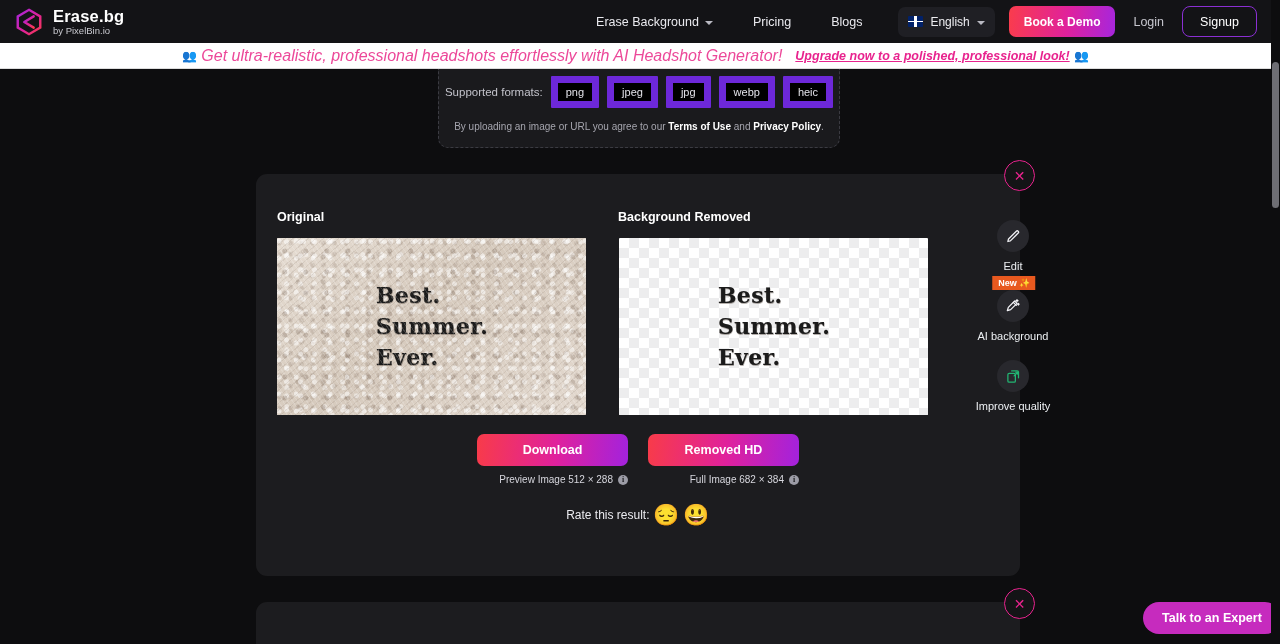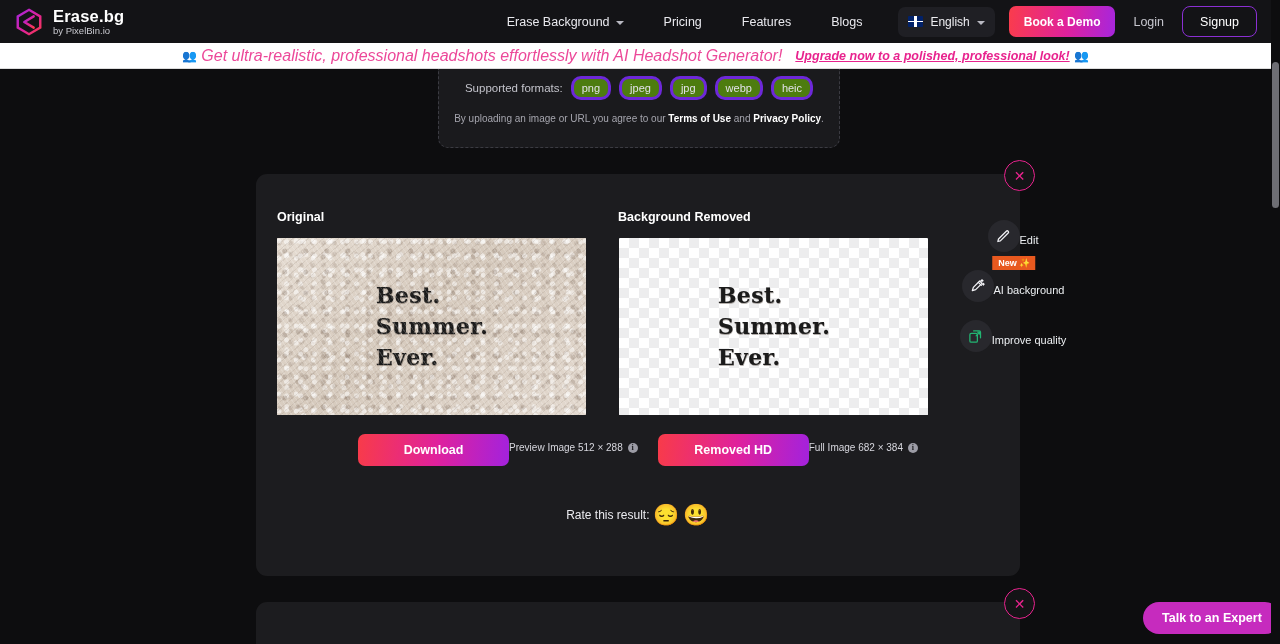--- a/index.html
+++ b/index.html
@@ -114,22 +114,22 @@
     border: 1.5px dashed #3b3b42;
     border-top: none;
     border-bottom-left-radius: 10px; border-bottom-right-radius: 10px;
     display: flex; flex-direction: column; align-items: center;
     padding-top: 7px;
     z-index: 5;
   }
   .formats-row { display: flex; align-items: center; gap: 8px; }
   .formats-label { font-size: 11.5px; color: #c3c3cb; }
   .fmt-chip {
-    background: #4d7c0f; border: 3px solid #6d28d9;
-    border-radius: 10px; padding: 3px 8px;
+    background: #000000; border: 7px solid #6d28d9;
+    border-radius: 1px; padding: 3px 8px;
     font-size: 11px; color: #e2e2e8; cursor: pointer;
   }
   .terms {
     margin-top: 13px; font-size: 10px; color: #a5a5ae;
   }
   .terms b { color: #ffffff; font-weight: 700; cursor: pointer; }
 
   
   .result-card {
     position: absolute; top: 174px; left: 256px;
@@ -201,21 +201,21 @@
     white-space: pre;
   }
 
   
   .rail {
     position: absolute; top: 46px; left: 697px;
     width: 120px;
     display: flex; flex-direction: column; align-items: center;
     gap: 0;
   }
-  .tool { display: flex; flex-direction: row; align-items: center; cursor: pointer; position: relative; justify-content: flex-end; }
+  .tool { display: flex; flex-direction: column; align-items: center; cursor: pointer; position: relative; justify-content: flex-end; }
   .tool + .tool { margin-top: 18px; }
   .tool-circle {
     width: 32px; height: 32px; border-radius: 50%;
     background: #28282d;
     display: flex; align-items: center; justify-content: center;
   }
   .tool-label { margin-top: 8px; font-size: 11px; color: #eceff2; white-space: nowrap; }
   .new-badge {
     position: absolute; top: -14px; left: 50%; transform: translateX(-48%);
     background: #e8591f; color: #ffffff;
@@ -223,21 +223,21 @@
     padding: 2px 5px 2px 6px; border-radius: 0;
     display: flex; align-items: center; gap: 2px;
     white-space: nowrap; z-index: 2;
   }
 
   
   .dl-row {
     position: absolute; top: 260px; left: 0; width: 764px;
     display: flex; justify-content: center; gap: 20px;
   }
-  .dl-col { display: flex; flex-direction: row; align-items: flex-start; }
+  .dl-col { display: flex; flex-direction: column; align-items: flex-end; }
   .dl-btn {
     width: 151px; height: 32px;
     border: none; border-radius: 7px;
     background: linear-gradient(95deg, #f83b49 0%, #e0219c 52%, #a322dd 100%);
     color: #ffffff; font-size: 12.5px; font-weight: 700;
     font-family: "Liberation Sans", sans-serif;
     cursor: pointer;
   }
   .dl-meta {
     margin-top: 8px; font-size: 10px; color: #d7d7de;
@@ -333,23 +333,20 @@
 
     <div class="nav">
       <div class="nav-item">
         <span>Erase Background</span>
         <span class="chev"></span>
       </div>
       <div class="nav-item">
         <span>Pricing</span>
       </div>
       <div class="nav-item">
-        <span>Features</span>
-      </div>
-      <div class="nav-item">
         <span>Blogs</span>
       </div>
 
       <div class="lang-box">
         <span class="flag"></span>
         <span class="lang-label">English</span>
         <span class="chev"></span>
       </div>
 
       <button class="demo-btn">Book a Demo</button>

